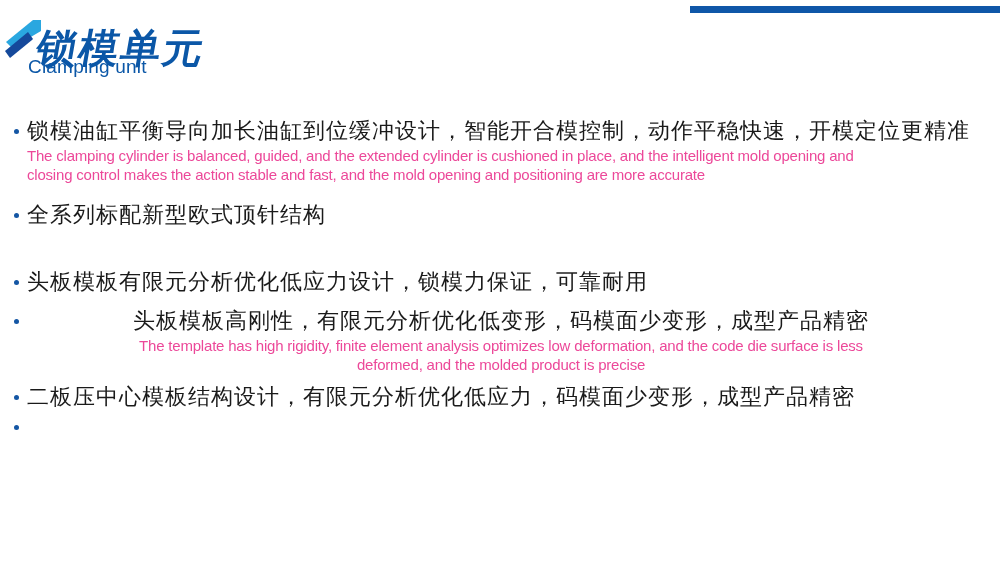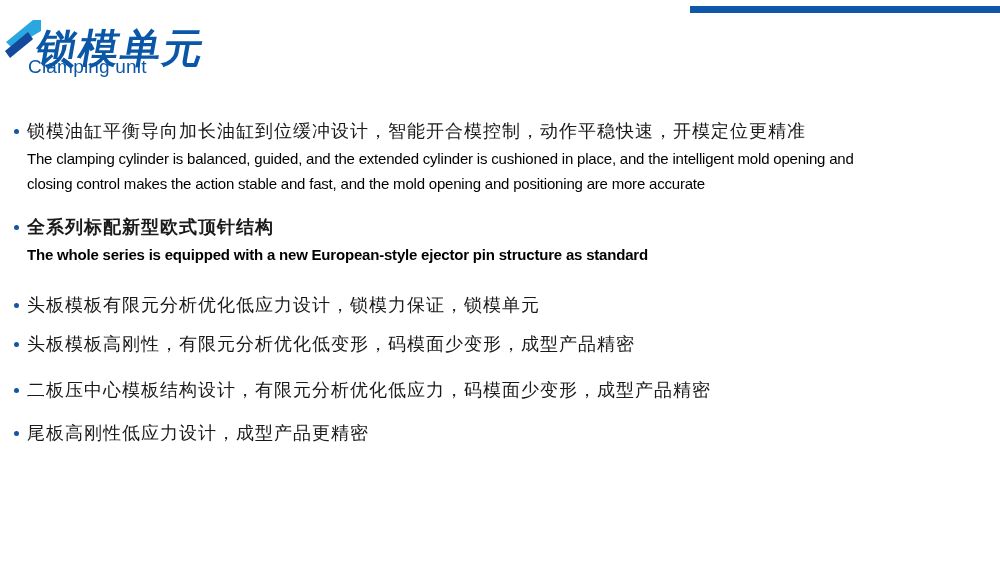--- a/index.html
+++ b/index.html
@@ -52,43 +52,43 @@
   }
 
   
   .content {
     position: absolute;
     left: 27px; top: 116px;
     width: 948px;
   }
   .bullet-item { position: relative; }
   .bullet-item:nth-child(1) { margin-bottom: 16px; }
-  .bullet-item:nth-child(2) { margin-bottom: 23px; font-weight: bold; }
+  .bullet-item:nth-child(2) { margin-bottom: 37px; }
   .bullet-item:nth-child(3) { margin-bottom: 9px; }
-  .bullet-item:nth-child(4) { margin-bottom: 16px; }
-  .bullet-item:nth-child(5) { margin-bottom: 13px; }
+  .bullet-item:nth-child(4) { margin-bottom: 8px; text-align: center; }
+  .bullet-item:nth-child(5) { margin-bottom: 0; }
   .bullet-dot {
     position: absolute;
     left: -13px; top: 13px;
     width: 5px; height: 5px;
     border-radius: 50%;
     background: #1456a4;
   }
   .zh-heading {
-    font-size: 18px;
+    font-size: 22px;
     line-height: 30px;
     letter-spacing: 1px;
     color: #1a1a1a;
     white-space: nowrap;
   }
   .en-text {
     font-size: 15px;
-    line-height: 25px;
+    line-height: 19px;
     letter-spacing: -0.2px;
-    color: #000000;
+    color: #ec4899;
     white-space: pre-line;
   }
 </style>
 </head>
 <body>
 
 <div class="slide">
 
   <div class="accent-bar"></div>
 
@@ -105,37 +105,37 @@
     <div class="bullet-item">
       <span class="bullet-dot"></span>
       <div class="zh-heading">锁模油缸平衡导向加长油缸到位缓冲设计，智能开合模控制，动作平稳快速，开模定位更精准</div>
       <div class="en-text">The clamping cylinder is balanced, guided, and the extended cylinder is cushioned in place, and the intelligent mold opening and
 closing control makes the action stable and fast, and the mold opening and positioning are more accurate</div>
     </div>
 
     <div class="bullet-item">
       <span class="bullet-dot"></span>
       <div class="zh-heading">全系列标配新型欧式顶针结构</div>
-      <div class="en-text">The whole series is equipped with a new European-style ejector pin structure as standard</div>
     </div>
 
     <div class="bullet-item">
       <span class="bullet-dot"></span>
-      <div class="zh-heading">头板模板有限元分析优化低应力设计，锁模力保证，锁模单元</div>
+      <div class="zh-heading">头板模板有限元分析优化低应力设计，锁模力保证，可靠耐用</div>
     </div>
 
     <div class="bullet-item">
       <span class="bullet-dot"></span>
       <div class="zh-heading">头板模板高刚性，有限元分析优化低变形，码模面少变形，成型产品精密</div>
+      <div class="en-text">The template has high rigidity, finite element analysis optimizes low deformation, and the code die surface is less
+deformed, and the molded product is precise</div>
     </div>
 
     <div class="bullet-item">
       <span class="bullet-dot"></span>
       <div class="zh-heading">二板压中心模板结构设计，有限元分析优化低应力，码模面少变形，成型产品精密</div>
     </div>
 
     <div class="bullet-item">
       <span class="bullet-dot"></span>
-      <div class="zh-heading">尾板高刚性低应力设计，成型产品更精密</div>
     </div>
 
   </div>
 </div>
 
 </body></html>

